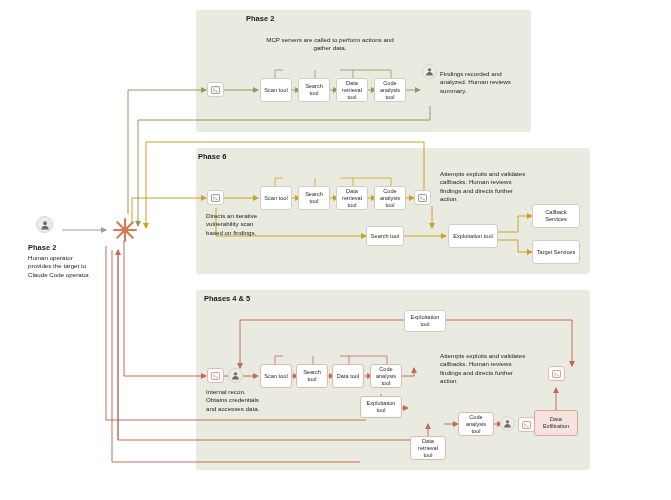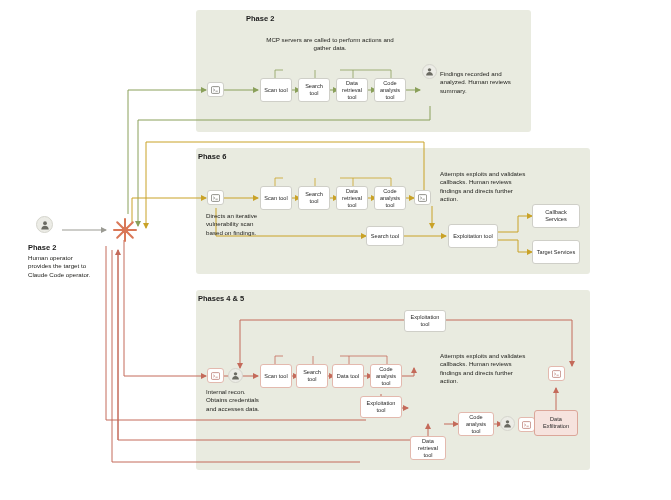--- a/index.html
+++ b/index.html
@@ -203,21 +203,21 @@
         <line x1="6" y1="6.6" x2="9" y2="6.6" stroke="#6b6b63" stroke-width="0.9"></line>
       </svg>
   </div>
   <div class="caption" style="left:440px;top:170px;width:86px;">Attempts exploits and validates callbacks. Human reviews findings and directs further action.</div>
 
   <div class="node" style="left:448px;top:224px;width:50px;height:24px;">Exploitation tool</div>
 
   <div class="node" style="left:532px;top:204px;width:48px;height:24px;">Callback Services</div>
   <div class="node" style="left:532px;top:240px;width:48px;height:24px;">Target Services</div>
 
-  <div class="panel-title" style="left:198px;top:294px;">Phases 4 &amp; 5</div>
+  <div class="panel-title" style="left:204px;top:294px;">Phases 4 &amp; 5</div>
 
   <div class="node" style="left:404px;top:310px;width:42px;height:22px;">Exploitation tool</div>
 
   <div class="ic red" style="left:207px;top:368px;">
     <svg width="9" height="8" viewBox="0 0 12 10">
         <rect x="0.5" y="0.5" width="11" height="9" rx="1.5" fill="none" stroke="#b5736a"></rect>
         <path d="M3 3.5L5 5L3 6.5" fill="none" stroke="#b5736a" stroke-width="0.9"></path>
         <line x1="6" y1="6.6" x2="9" y2="6.6" stroke="#b5736a" stroke-width="0.9"></line>
       </svg>
   </div>

